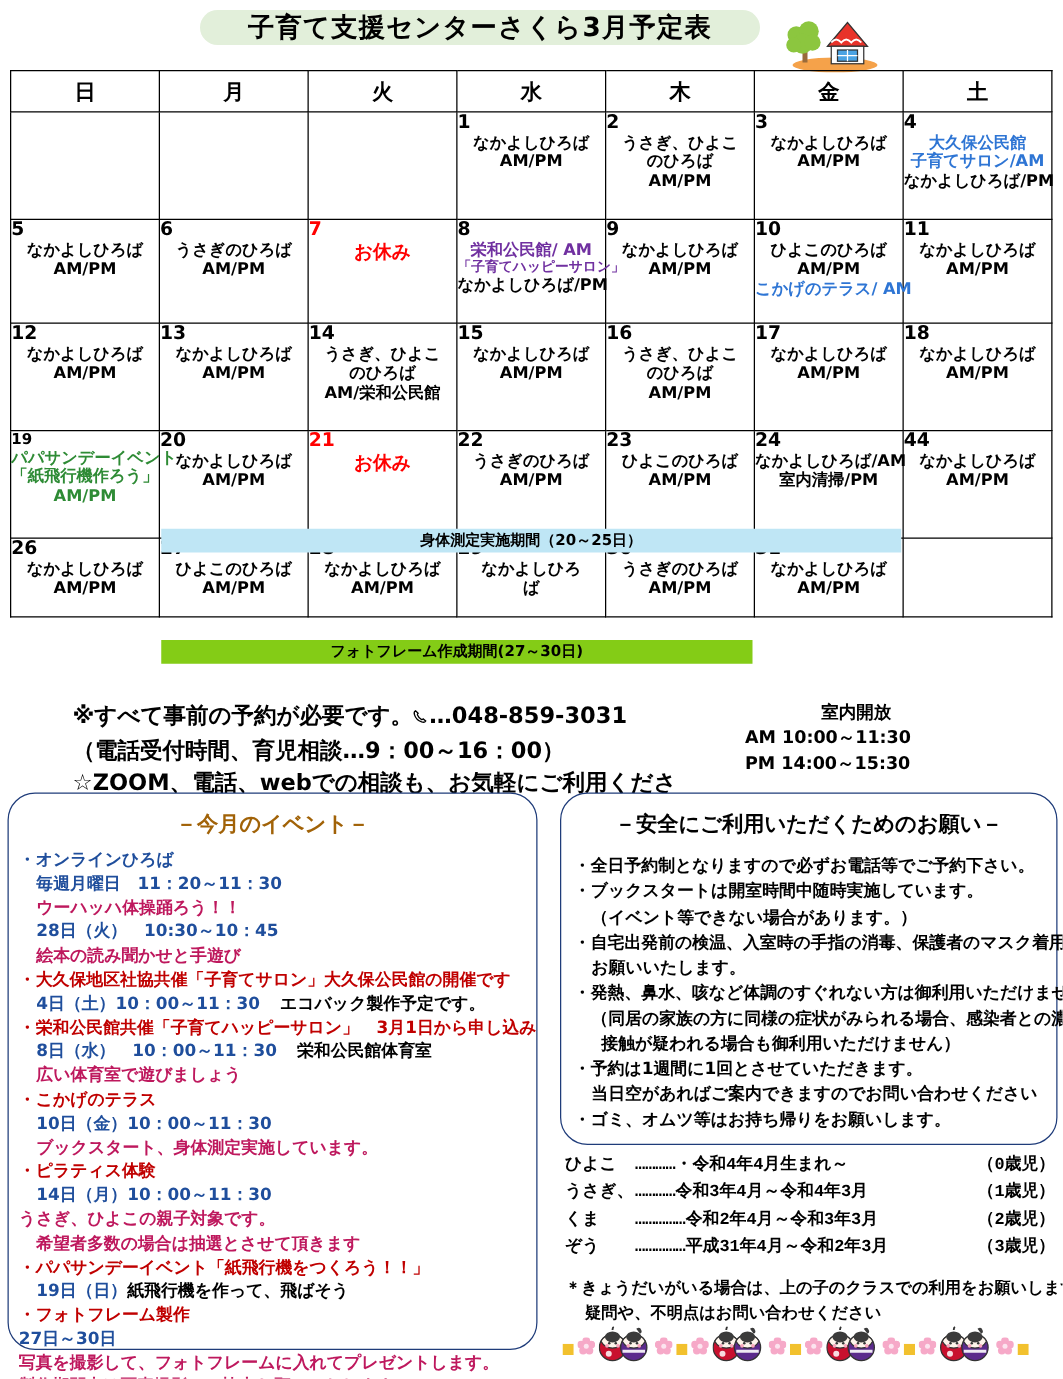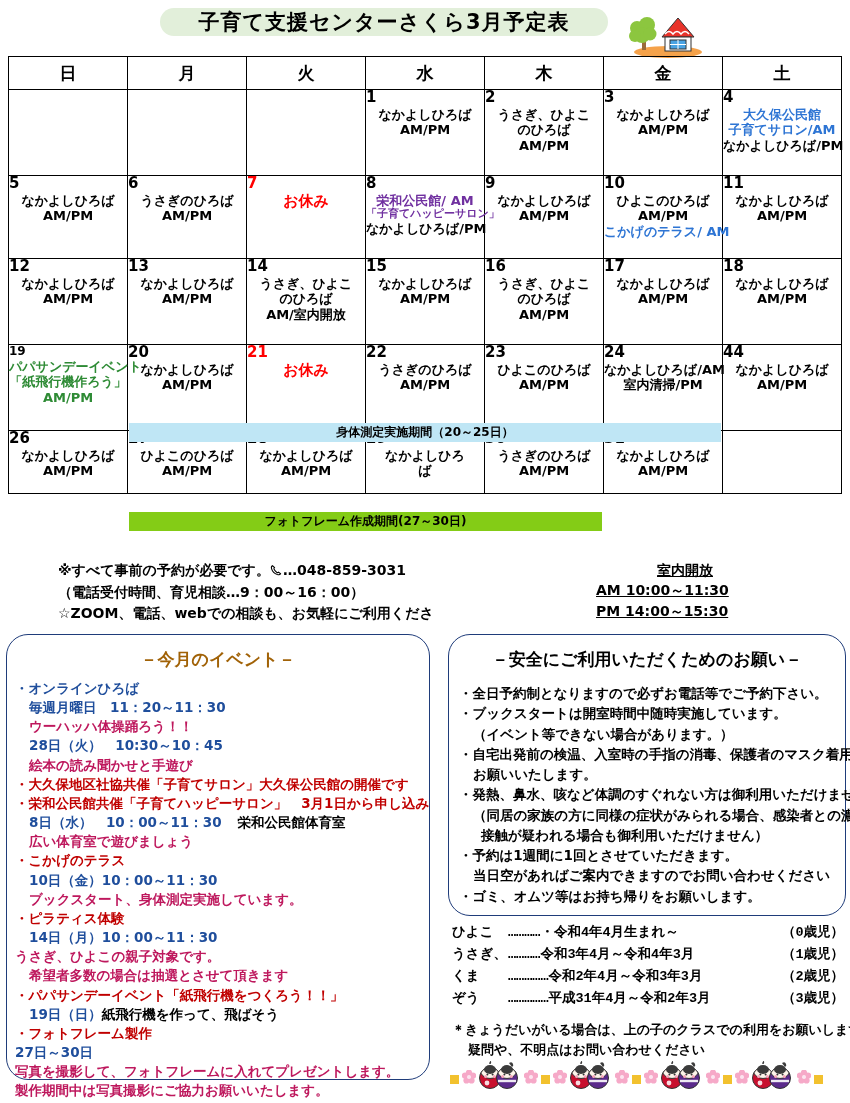--- a/index.html
+++ b/index.html
@@ -39,22 +39,22 @@
   .dline.blue{color:#2e75d4;}
   .dline.purple{color:#7030a0;}
   .dline.green{color:#2e8b35;}
   .dline.red{color:#ff0000;font-size:15px;}
   
   .ovl{position:absolute;font-size:12px;font-weight:bold;text-align:center;line-height:19px;}
   .ovl-blue{background:#bfe6f5;}
   .ovl-orange{background:#84cc16;}
   
   .notes{position:absolute;left:0;top:560px;width:850px;height:62px;}
-  .notes-left{position:absolute;left:58px;top:0;font-size:14px;font-weight:bold;line-height:1.45;}
-  .notes-right{position:absolute;left:596px;top:0;font-size:14px;font-weight:bold;line-height:1.45;text-align:left;text-decoration:underline;}
+  .notes-left{position:absolute;left:58px;top:0;font-size:18px;font-weight:bold;line-height:1.45;}
+  .notes-right{position:absolute;left:596px;top:0;font-size:14px;font-weight:bold;line-height:1.45;text-align:left;}
   .notes-right .ctr{text-align:center;width:178px;}
   .tel-icon{display:inline-block;vertical-align:-2px;}
   
   .rbox{
     position:absolute;border:1.6px solid #1f3c7a;border-radius:22px;background:#fff;
   }
   #events-box{left:6px;top:634px;width:422px;height:444px;}
   #safety-box{left:448px;top:634px;width:396px;height:280px;}
   .box-title{
     text-align:center;font-size:17px;font-weight:bold;margin-top:13px;
@@ -225,21 +225,21 @@
           <div class="dlines">
             <div class="dline ">なかよしひろば</div>
             <div class="dline ">AM/PM</div>
           </div>
         </td>
         <td class="daycell r2">
           <div class="dnum">14</div>
           <div class="dlines">
             <div class="dline ">うさぎ、ひよこ</div>
             <div class="dline ">のひろば</div>
-            <div class="dline ">AM/室内開放</div>
+            <div class="dline ">AM/栄和公民館</div>
           </div>
         </td>
         <td class="daycell r2">
           <div class="dnum">15</div>
           <div class="dlines">
             <div class="dline ">なかよしひろば</div>
             <div class="dline ">AM/PM</div>
           </div>
         </td>
         <td class="daycell r2">
@@ -385,20 +385,21 @@
 
 <div class="rbox" id="events-box">
   <div class="box-title red">－今月のイベント－</div>
   <div class="ev-list" id="events-list">
       <div class="ev-head blue">・オンラインひろば</div>
       <div class="ev-sub ind1">毎週月曜日　11：20～11：30</div>
       <div class="ev-body ind1">ウーハッハ体操踊ろう！！</div>
       <div class="ev-sub ind1">28日（火）　10:30～10：45</div>
       <div class="ev-body ind1">絵本の読み聞かせと手遊び</div>
       <div class="ev-head">・大久保地区社協共催「子育てサロン」大久保公民館の開催です</div>
+      <div class="ev-mixed ind1"><span class="b">4日（土）10：00～11：30</span><span class="k" style="padding-left:16px">エコバック製作予定です。</span></div>
       <div class="ev-mixed"><span class="r">・栄和公民館共催「子育てハッピーサロン」</span><span class="r" style="padding-left:14px">3月1日から申し込み</span></div>
       <div class="ev-mixed ind1"><span class="b">8日（水）　10：00～11：30</span><span class="k" style="padding-left:16px">栄和公民館体育室</span></div>
       <div class="ev-body ind1">広い体育室で遊びましょう</div>
       <div class="ev-head">・こかげのテラス</div>
       <div class="ev-sub ind1">10日（金）10：00～11：30</div>
       <div class="ev-body ind1">ブックスタート、身体測定実施しています。</div>
       <div class="ev-head">・ピラティス体験</div>
       <div class="ev-sub ind1">14日（月）10：00～11：30</div>
       <div class="ev-body">うさぎ、ひよこの親子対象です。</div>
       <div class="ev-body ind1">希望者多数の場合は抽選とさせて頂きます</div>

